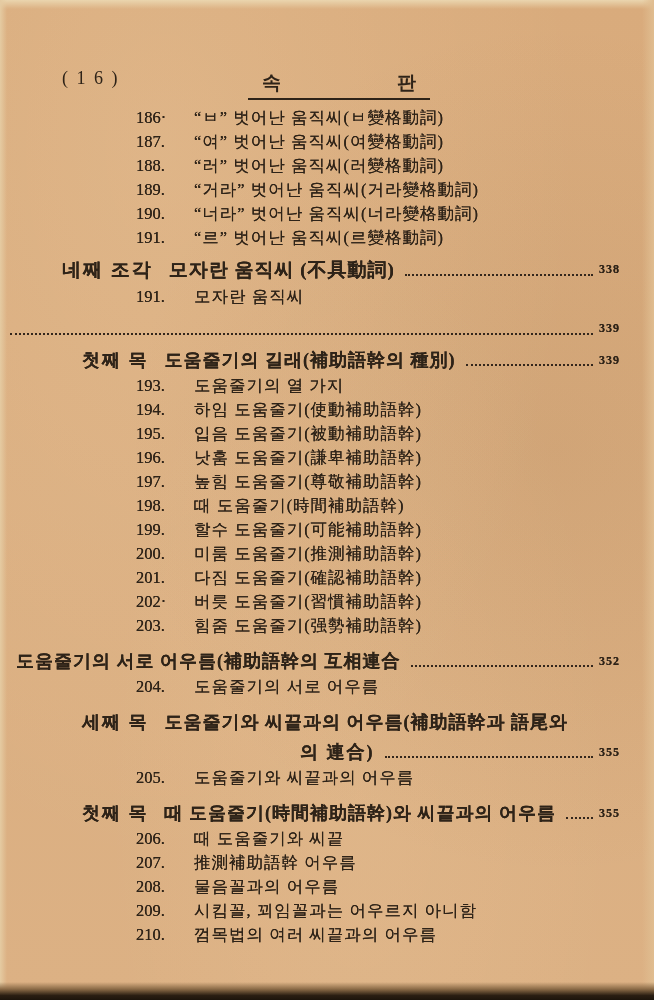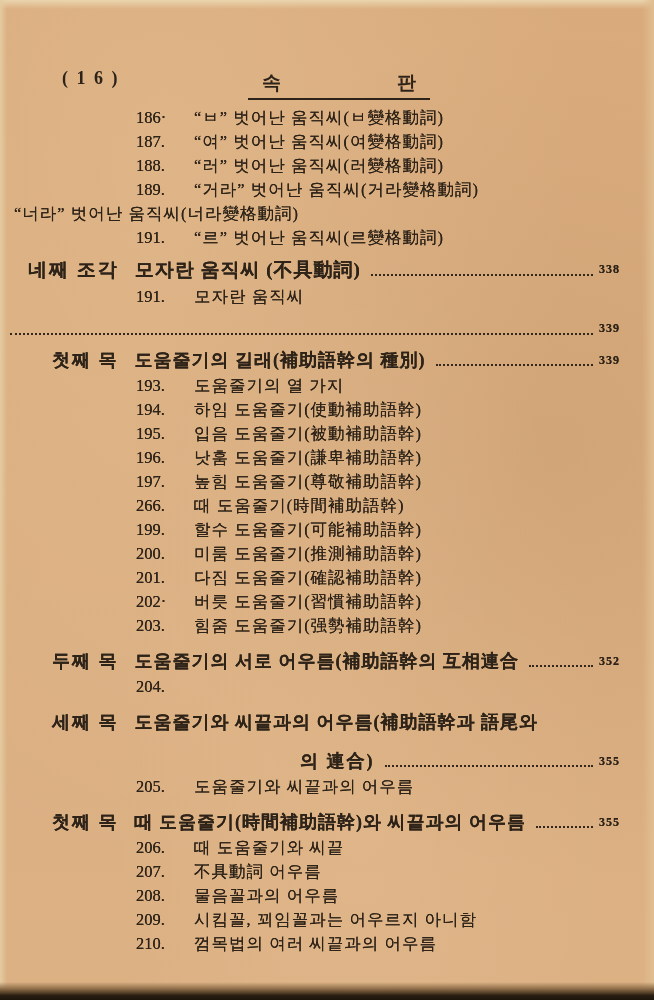--- a/index.html
+++ b/index.html
@@ -21,21 +21,21 @@
     background:linear-gradient(#ead5ae,rgba(234,213,174,0));}
   .edge-left{position:absolute;top:0;left:0;bottom:0;width:7px;
     background:linear-gradient(90deg,#e5cba2,rgba(229,203,162,0));}
   .edge-right{position:absolute;top:0;right:0;bottom:0;width:12px;
     background:linear-gradient(270deg,#e0bd90,rgba(224,189,144,0));}
   .edge-bottom{position:absolute;left:0;right:0;bottom:0;height:18px;
     background:linear-gradient(rgba(217,171,124,0),#8a6a46 40%,#2a1e12 75%,#1c140b);}
 
   .folio{
     position:absolute;top:68px;left:62px;
-    font-size:18px;font-weight:bold;letter-spacing:2px;white-space:pre;
+    font-size:18px;font-weight:normal;letter-spacing:2px;white-space:pre;
   }
   .running-head{
     position:absolute;top:66px;left:248px;width:182px;height:34px;
     border-bottom:2px solid #2e2318;
     display:flex;justify-content:space-between;align-items:flex-end;
     padding:0 14px 2px 14px;box-sizing:border-box;
     font-size:19px;font-weight:bold;
   }
 
   .toc{
@@ -45,33 +45,33 @@
     display:flex;align-items:flex-start;white-space:nowrap;
     height:24px;line-height:24px;font-size:16.5px;
     text-shadow:0 0 0.4px currentColor;
   }
   .row .num{display:inline-block;min-width:44px;padding-left:136px;}
   .row .txt{padding-left:14px;letter-spacing:1px;}
   .row.section{
     font-size:19px;font-weight:bold;height:27px;line-height:27px;
     margin-top:6px;margin-bottom:2px;
   }
-  .row.section .label{padding-left:28px;letter-spacing:2px;}
+  .row.section .label{padding-left:62px;letter-spacing:2px;}
   .row.subsection{
     font-size:18px;font-weight:bold;height:26px;line-height:26px;
     margin-top:5px;margin-bottom:1px;
   }
-  .row.subsection .label{padding-left:52px;letter-spacing:2px;}
+  .row.subsection .label{padding-left:52px;letter-spacing:2px;margin-left:30px;}
   .row .stxt{padding-left:16px;letter-spacing:1px;}
   .row .leader{
     flex:1 1 auto;min-width:26px;align-self:flex-end;
     border-bottom:2px dotted #33261c;margin:0 6px 7px 10px;
   }
   .row .pg{font-size:12px;font-weight:bold;letter-spacing:1px;}
-  .row.cont-line{margin-top:13px;}
+  .row.cont-line{margin-top:4px;}
   .row.cont-line .cont{padding-left:300px;font-size:18px;font-weight:bold;letter-spacing:2px;}
   .row.gap-before{margin-top:10px;}
 </style>
 </head>
 <body>
 
 <div class="page">
   <div class="edge-top"></div>
   <div class="edge-left"></div>
   <div class="edge-right"></div>
@@ -94,20 +94,21 @@
       </div>
       <div class="row item">
         <span class="num">188.</span>
         <span class="txt">“러” 벗어난 움직씨(러變格動詞)</span>
       </div>
       <div class="row item">
         <span class="num">189.</span>
         <span class="txt">“거라” 벗어난 움직씨(거라變格動詞)</span>
       </div>
       <div class="row item">
+        <span class="num">190.</span>
         <span class="txt">“너라” 벗어난 움직씨(너라變格動詞)</span>
       </div>
       <div class="row item">
         <span class="num">191.</span>
         <span class="txt">“르” 벗어난 움직씨(르變格動詞)</span>
       </div>
       <div class="row section">
         <span class="label">네째 조각</span>
         <span class="stxt">모자란 움직씨 (不具動詞)</span>
         <span class="leader"></span>
@@ -141,21 +142,21 @@
       </div>
       <div class="row item">
         <span class="num">196.</span>
         <span class="txt">낫훔 도움줄기(謙卑補助語幹)</span>
       </div>
       <div class="row item">
         <span class="num">197.</span>
         <span class="txt">높힘 도움줄기(尊敬補助語幹)</span>
       </div>
       <div class="row item">
-        <span class="num">266.</span>
+        <span class="num">198.</span>
         <span class="txt">때 도움줄기(時間補助語幹)</span>
       </div>
       <div class="row item">
         <span class="num">199.</span>
         <span class="txt">할수 도움줄기(可能補助語幹)</span>
       </div>
       <div class="row item">
         <span class="num">200.</span>
         <span class="txt">미룸 도움줄기(推測補助語幹)</span>
       </div>
@@ -165,27 +166,27 @@
       </div>
       <div class="row item">
         <span class="num">202·</span>
         <span class="txt">버릇 도움줄기(習慣補助語幹)</span>
       </div>
       <div class="row item">
         <span class="num">203.</span>
         <span class="txt">힘줌 도움줄기(强勢補助語幹)</span>
       </div>
       <div class="row subsection gap-before">
-        <span class="label">두째 목</span>
         <span class="stxt">도움줄기의 서로 어우름(補助語幹의 互相連合</span>
         <span class="leader"></span>
         <span class="pg">352</span>
       </div>
       <div class="row item">
         <span class="num">204.</span>
+        <span class="txt">도움줄기의 서로 어우름</span>
       </div>
       <div class="row subsection gap-before">
         <span class="label">세째 목</span>
         <span class="stxt">도움줄기와 씨끝과의 어우름(補助語幹과 語尾와</span>
       </div>
       <div class="row subsection cont-line">
         <span class="cont">의 連合)</span>
         <span class="leader"></span>
         <span class="pg">355</span>
       </div>
@@ -198,21 +199,21 @@
         <span class="stxt">때 도움줄기(時間補助語幹)와 씨끝과의 어우름</span>
         <span class="leader"></span>
         <span class="pg">355</span>
       </div>
       <div class="row item">
         <span class="num">206.</span>
         <span class="txt">때 도움줄기와 씨끝</span>
       </div>
       <div class="row item">
         <span class="num">207.</span>
-        <span class="txt">不具動詞 어우름</span>
+        <span class="txt">推測補助語幹 어우름</span>
       </div>
       <div class="row item">
         <span class="num">208.</span>
         <span class="txt">물음꼴과의 어우름</span>
       </div>
       <div class="row item">
         <span class="num">209.</span>
         <span class="txt">시킴꼴, 꾀임꼴과는 어우르지 아니함</span>
       </div>
       <div class="row item">

